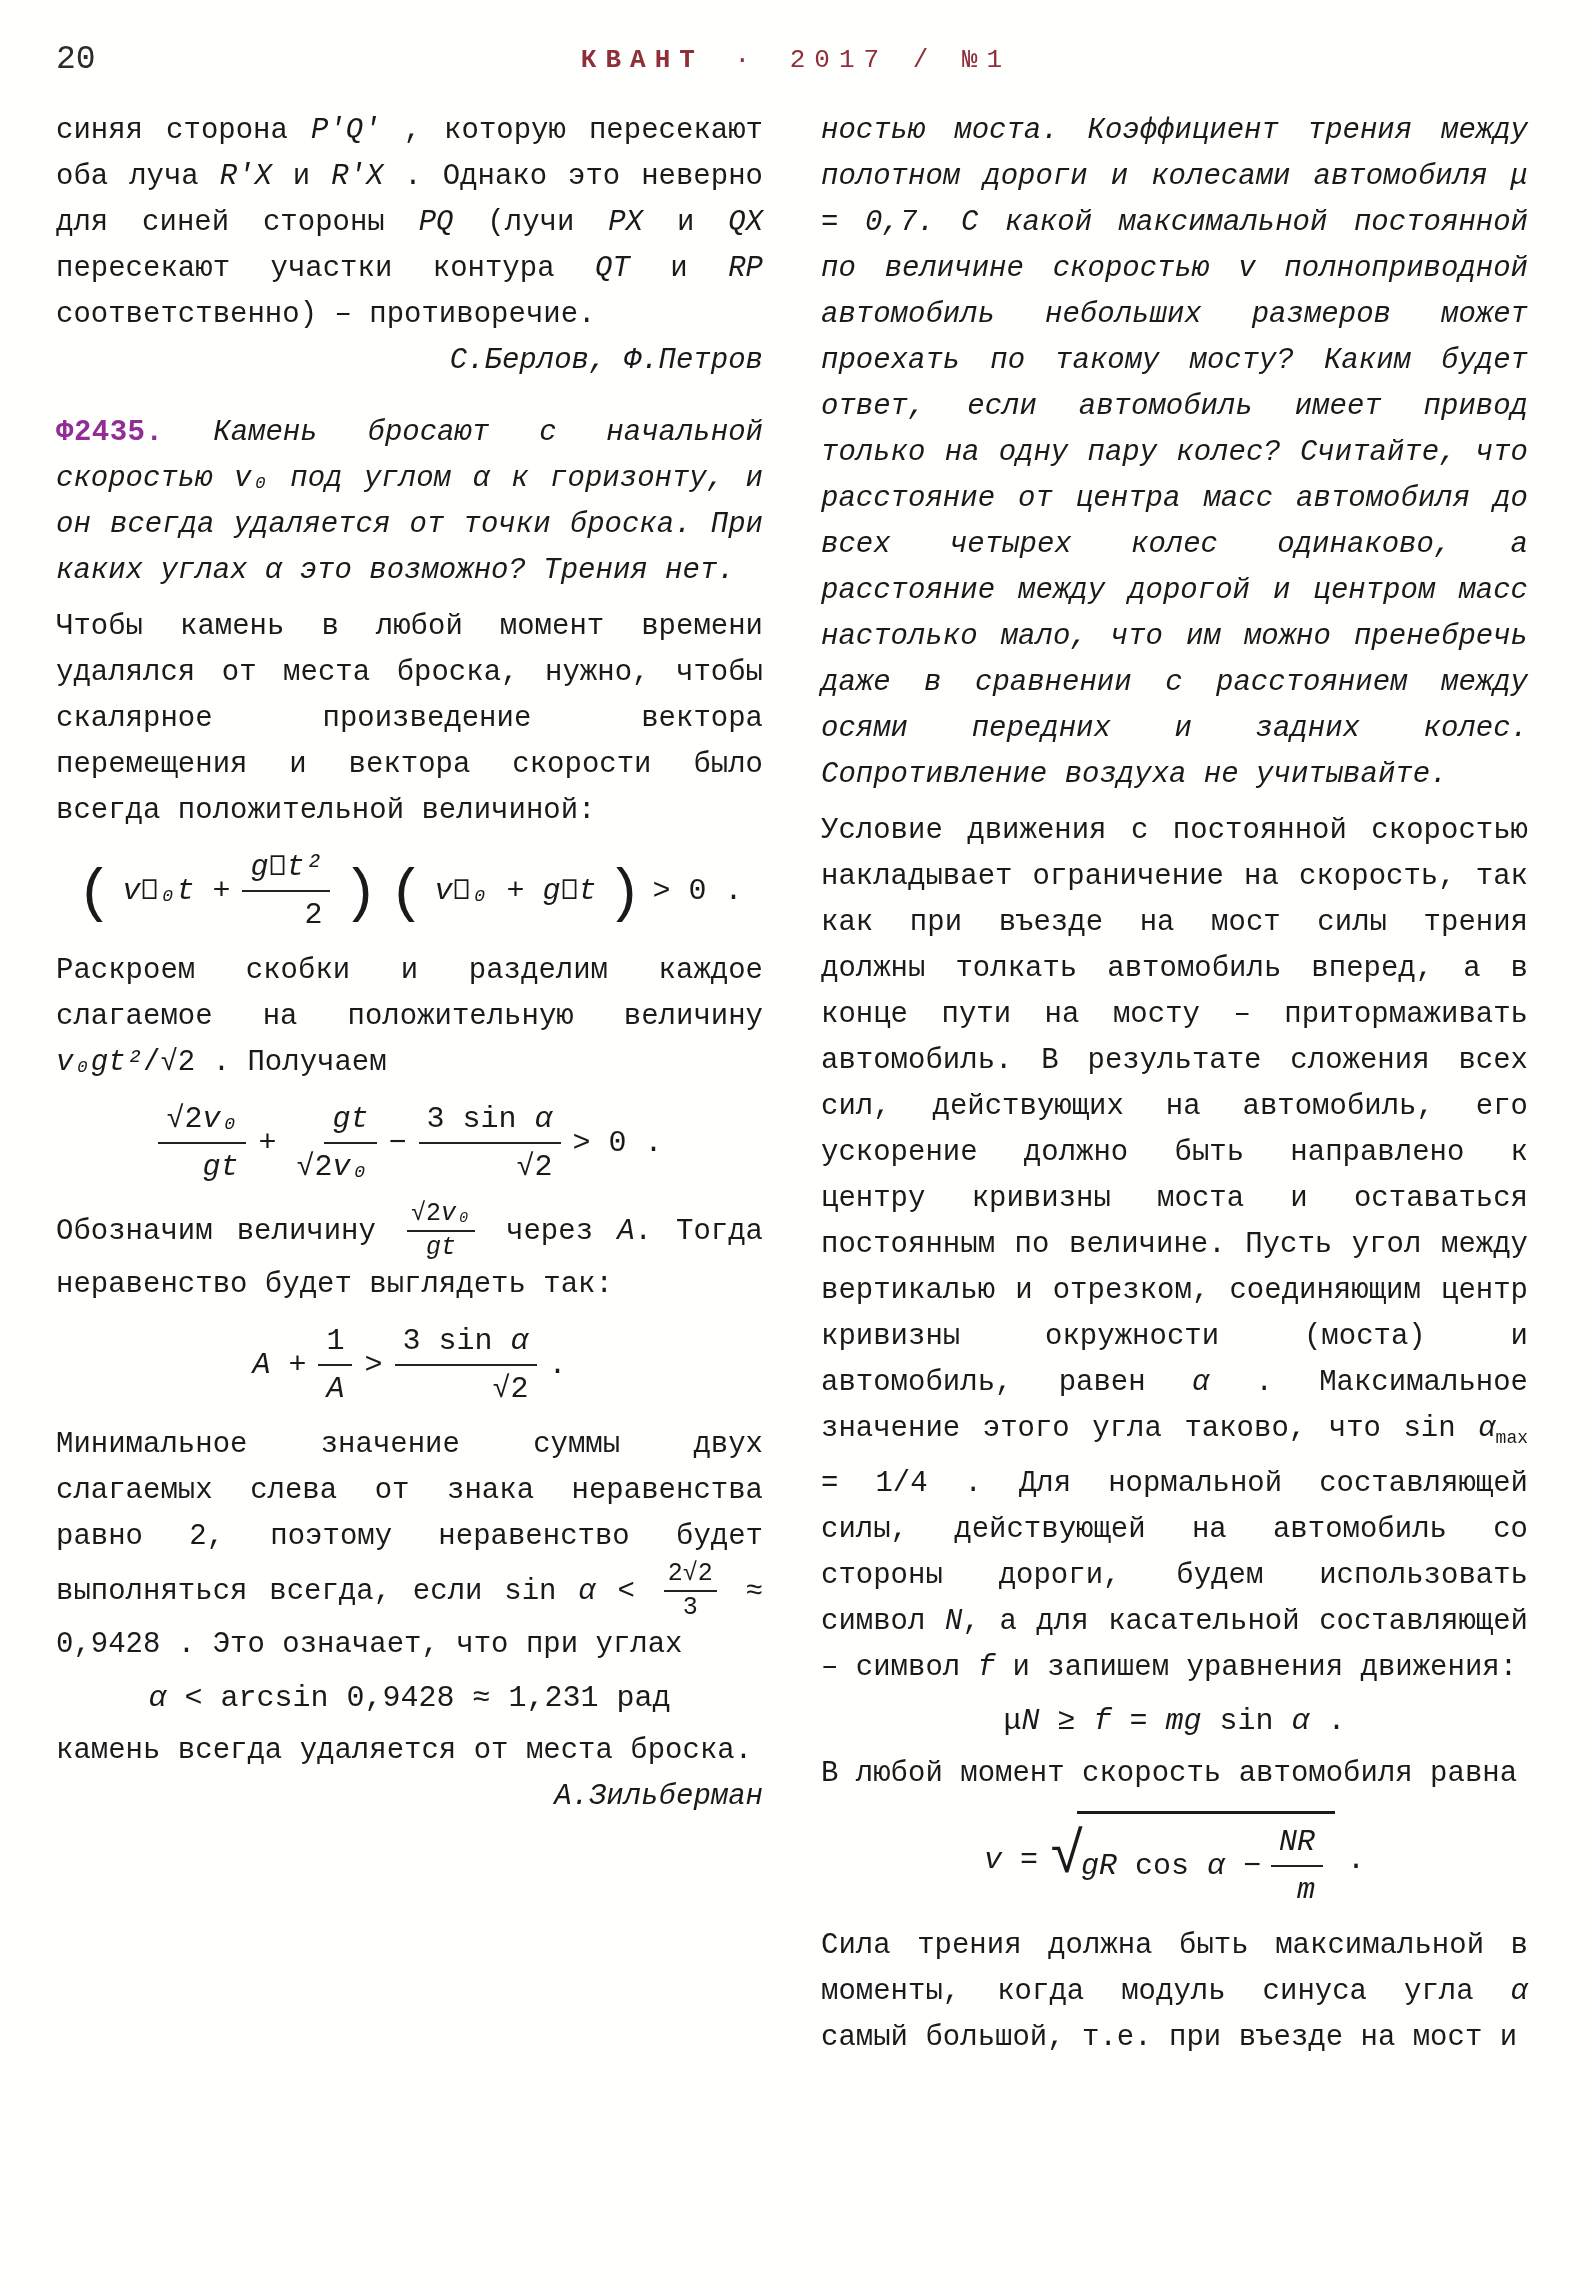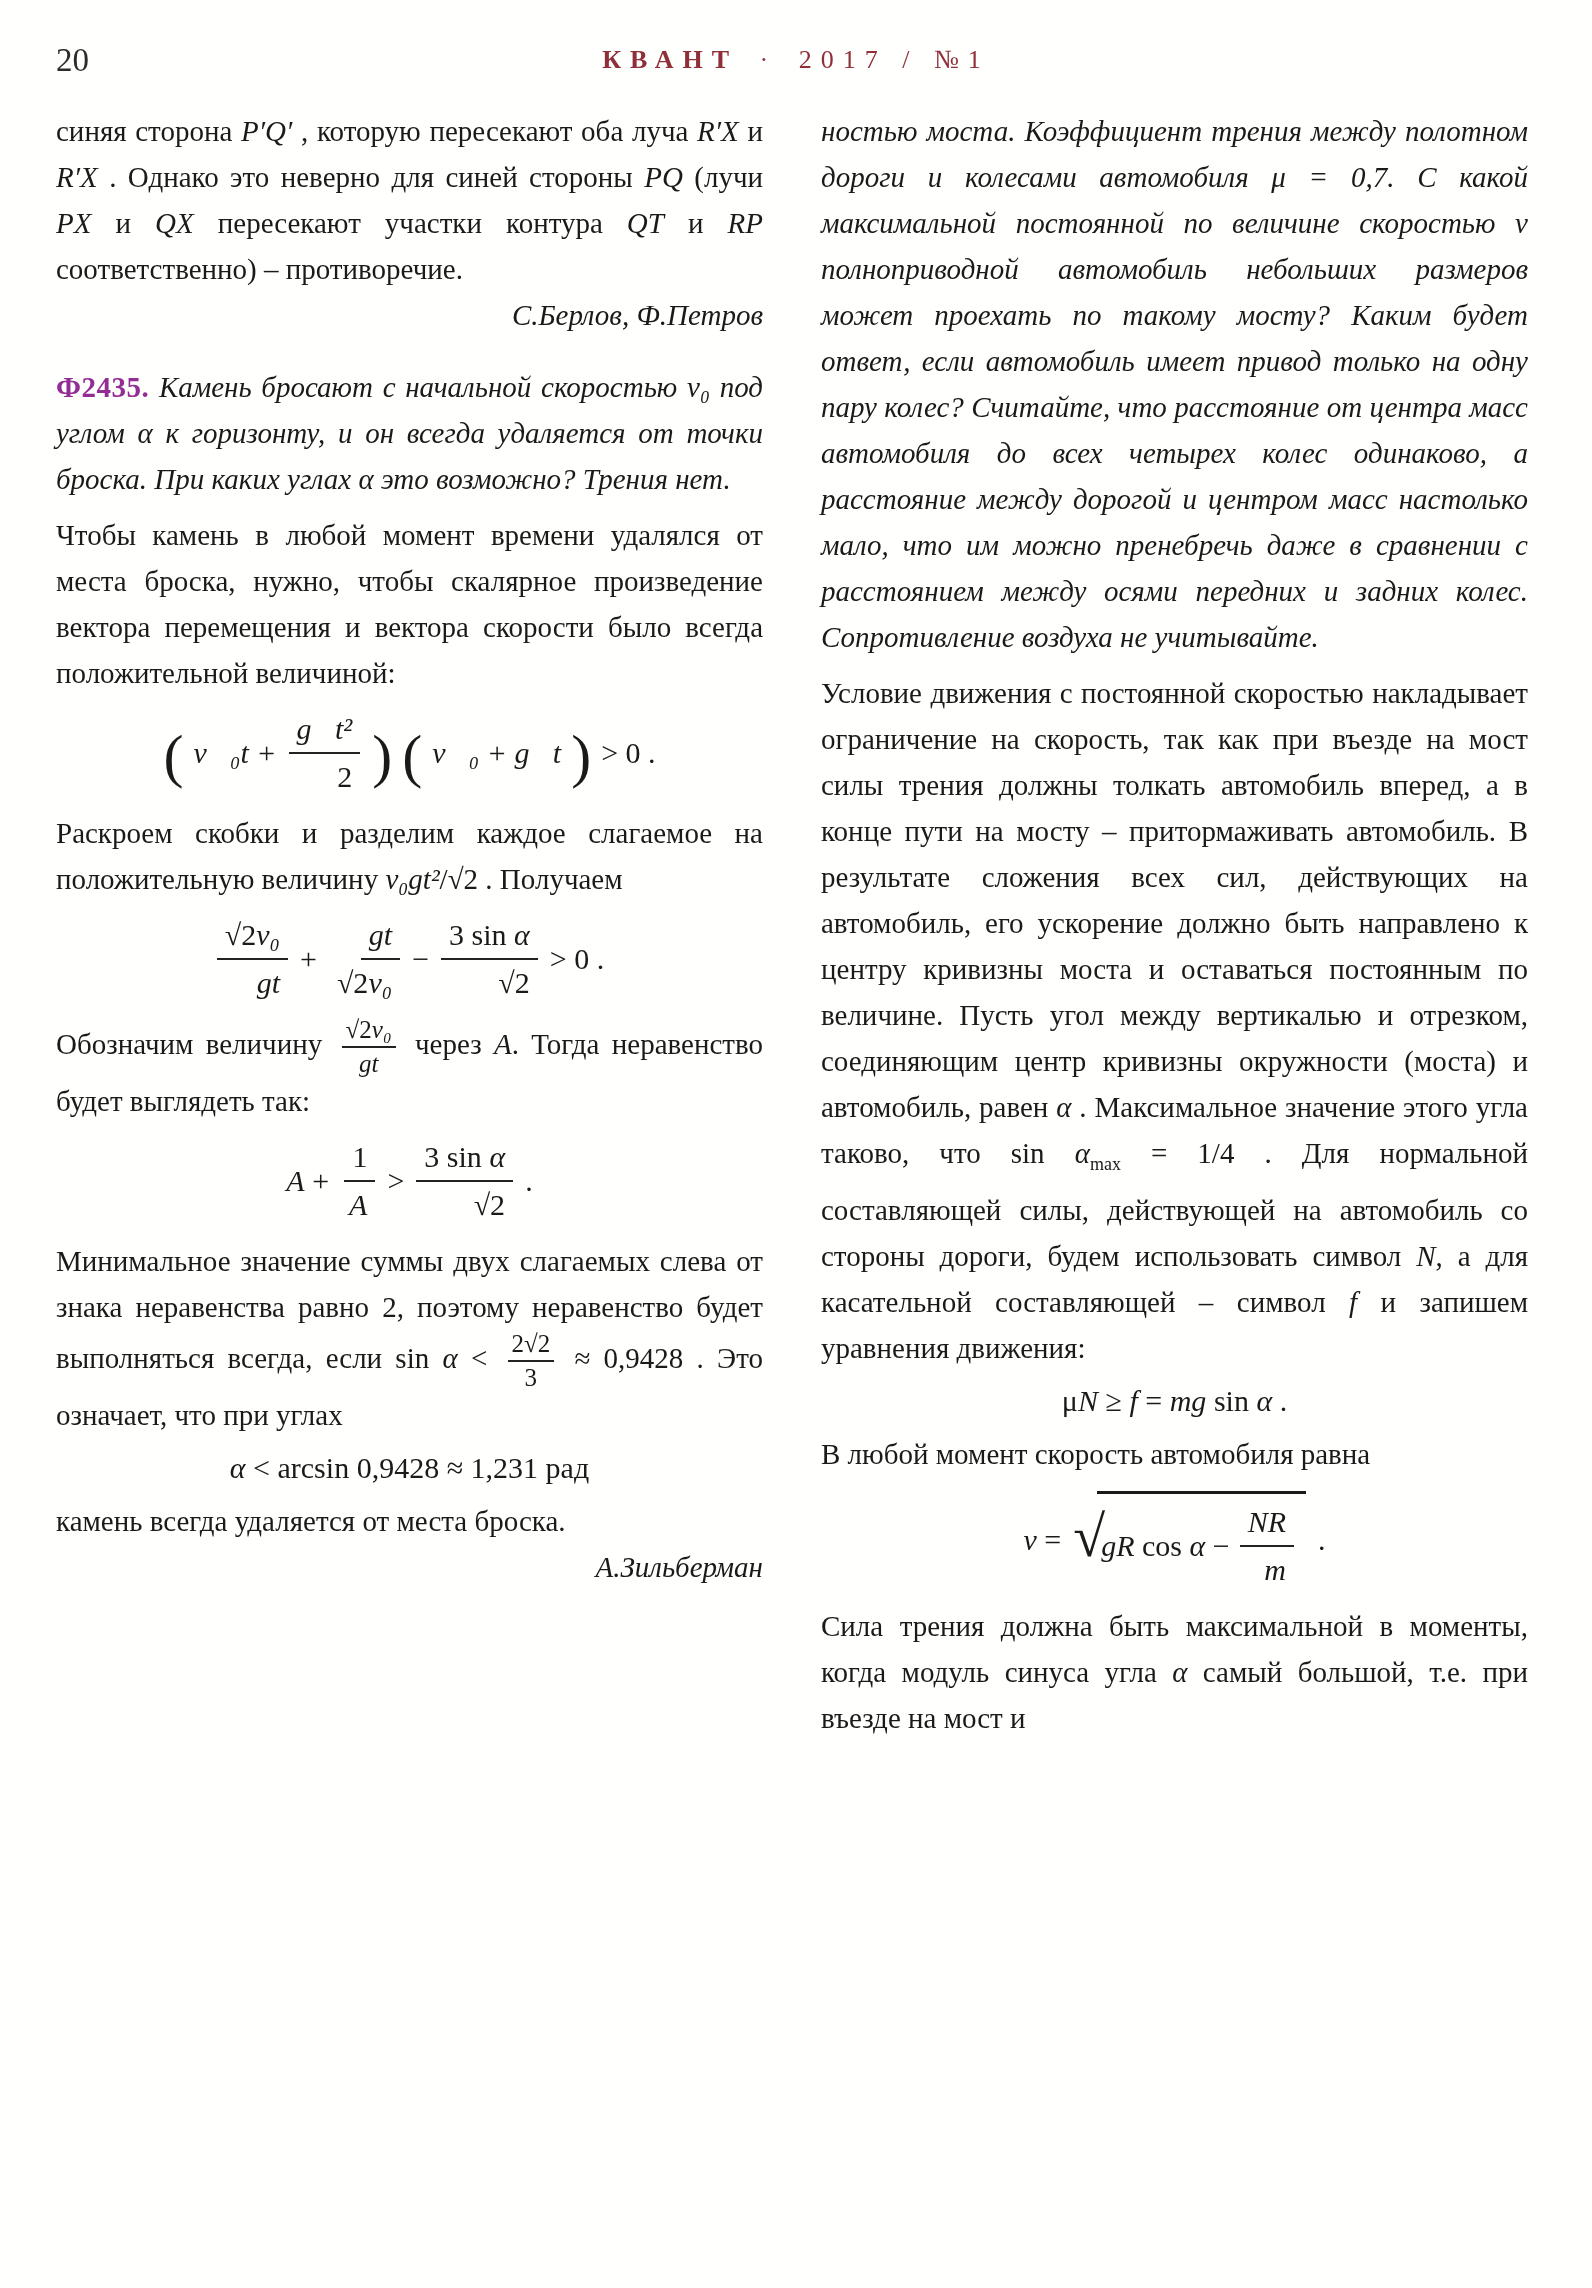--- a/index.html
+++ b/index.html
@@ -1,20 +1,20 @@
 <!DOCTYPE html>
 <html lang="ru"><head>
 <meta charset="utf-8">
 <style>
   html,body{margin:0;padding:0}
   body{background:#e9e9e9}
   .page{
     width:1592px;height:2289px;margin:0 auto;background:#fffffd;
     box-sizing:border-box;padding:34px 56px 0;overflow:hidden;
-    font-family:Liberation Serif, serif;color:#1a1a1a;
+    font-family:Liberation Mono, monospace;color:#1a1a1a;
   }
   
   .hdr{position:relative;height:52px;margin-bottom:22px}
   .pageno{font-size:33px;line-height:52px;color:#2c2c2c}
   .runhead{position:absolute;top:0;left:0;width:100%;text-align:center;
     line-height:52px;font-size:26px;letter-spacing:9px;color:#8e2f3a}
   .jt{font-weight:bold}
   .dot{margin:0 6px}
   .iss{font-weight:normal}
   

